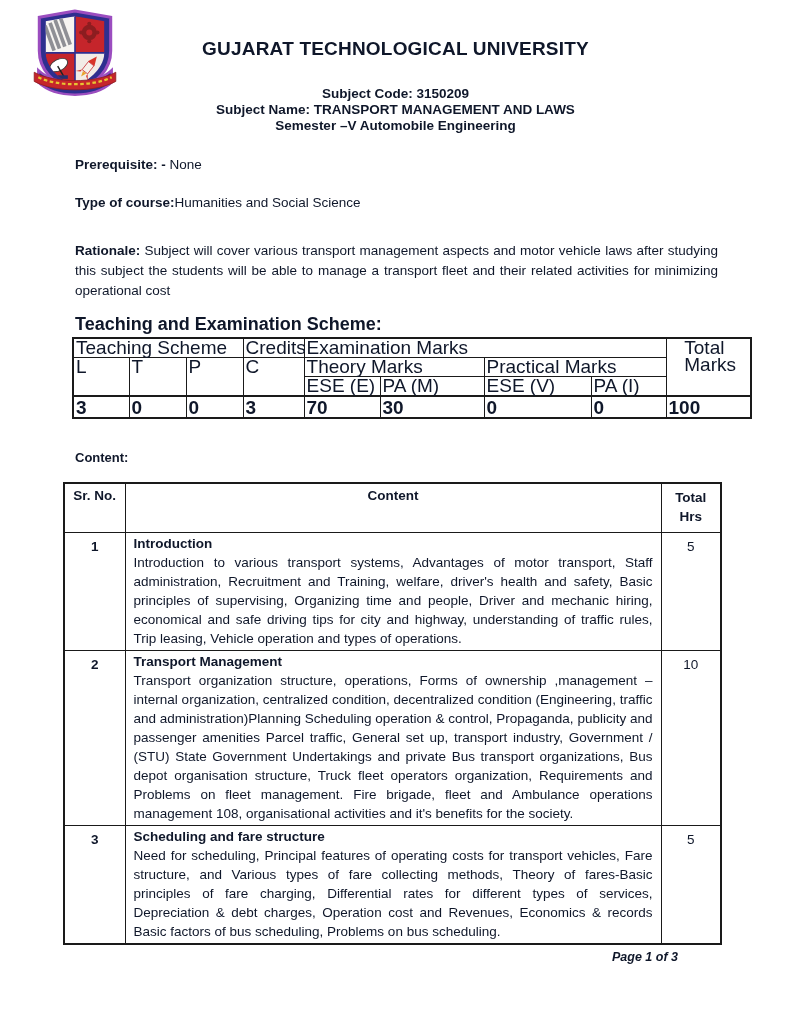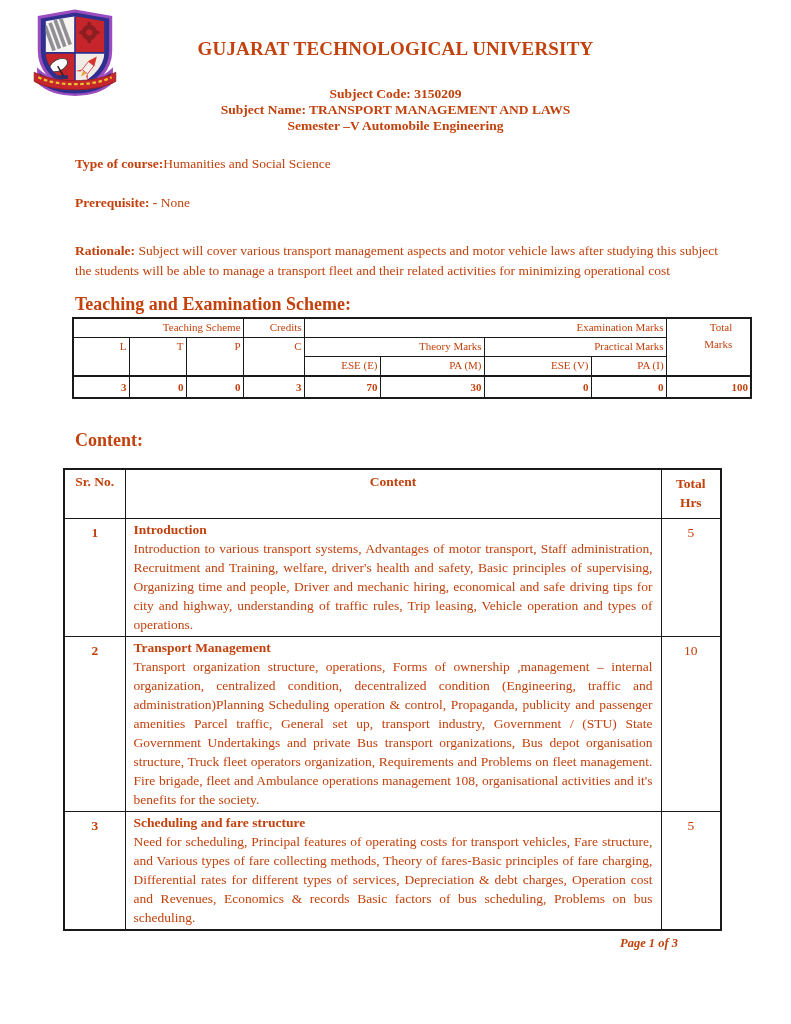--- a/index.html
+++ b/index.html
@@ -1,21 +1,21 @@
 <!DOCTYPE html>
 <html><head>
 <meta charset="utf-8">
 <style>
   html,body { margin:0; padding:0; background:#ffffff; }
   .page {
     position:relative;
     width:791px; height:1024px;
     background:#ffffff;
-    font-family:Liberation Serif, serif;
-    color:#c2410c;
+    font-family:Liberation Sans, sans-serif;
+    color:#0f172a;
     overflow:hidden;
   }
   .logo { position:absolute; left:26px; top:8px; width:98px; height:104px; }
   .uni-title {
     margin:0; padding-top:38px;
     text-align:center;
     font-size:19px; font-weight:bold;
     letter-spacing:0.2px;
   }
   .subhead {
@@ -37,40 +37,40 @@
   .scheme-heading {
     margin:13px 0 2px 0;
     font-size:18px; font-weight:bold;
   }
   table { border-collapse:collapse; }
   .scheme-table {
     margin-left:-3px;
     width:680px;
     table-layout:fixed;
     border:2px solid #1a1a1a;
-    font-size:11px;
-    text-align:right;
+    font-size:19px;
+    text-align:left;
   }
   .scheme-table td {
     border:1px solid #1a1a1a;
     padding:0 2px;
     height:18px;
     line-height:17px;
     vertical-align:top;
   }
   .scheme-table .total-cell div { width:48px; margin:0 auto; line-height:17px; }
   .scheme-table tr.data-row td {
     border-top:2px solid #1a1a1a;
     font-weight:bold;
     height:20px;
     vertical-align:middle;
   }
   .content-heading {
     margin:31px 0 0 0;
-    font-size:18px; font-weight:bold;
+    font-size:13px; font-weight:bold;
   }
   .content-table {
     margin:17px 0 0 -12px;
     width:657px;
     table-layout:fixed;
     border:2px solid #1a1a1a;
     font-size:13.5px;
   }
   .content-table td {
     border:1px solid #1a1a1a;
@@ -152,23 +152,23 @@
   <h1 class="uni-title">GUJARAT TECHNOLOGICAL UNIVERSITY</h1>
 
   <div class="subhead">
     <div>Subject Code: 3150209</div>
     <div>Subject Name: TRANSPORT MANAGEMENT AND LAWS</div>
     <div>Semester –V Automobile Engineering</div>
   </div>
 
   <div class="body-col">
 
+    <p class="info-line info-prereq"><b>Prerequisite: -</b> <span>None</span></p>
+
     <p class="info-line info-type"><b>Type of course:</b><span>Humanities and Social Science</span></p>
-
-    <p class="info-line info-prereq"><b>Prerequisite: -</b> <span>None</span></p>
 
     <p class="rationale"><b>Rationale:</b> <span>Subject will cover various transport management aspects and motor vehicle laws after studying this subject the students will be able to manage a transport fleet and their related activities for minimizing operational cost</span></p>
 
     <div class="scheme-heading">Teaching and Examination Scheme:</div>
 
     <table class="scheme-table">
       <colgroup>
         <col style="width:56px">
           <col style="width:57px">
           <col style="width:57px">

